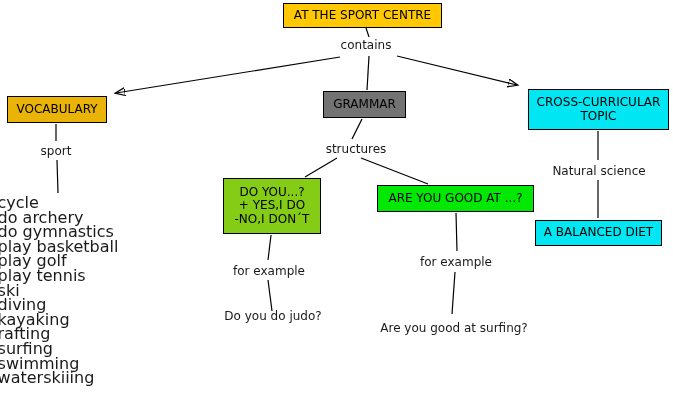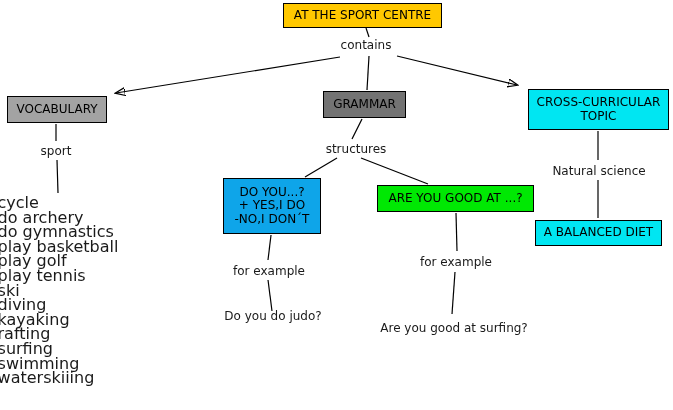--- a/index.html
+++ b/index.html
@@ -66,21 +66,21 @@
     <path d="M456,213 L457,251"></path>
     <path d="M455,272 L452,314"></path>
     <path d="M598,131 L598,160"></path>
     <path d="M598,180 L598,218"></path>
   </svg>
 
   <div class="node n-title" style="background: rgb(255, 200, 0);">AT THE SPORT CENTRE</div>
 
   <div class="lbl l-contains">contains</div>
 
-  <div class="node n-vocab" style="background: #a3a3a3;">VOCABULARY</div>
+  <div class="node n-vocab" style="background: #eab308;">VOCABULARY</div>
 
   <div class="lbl l-sport">sport</div>
 
   <div class="vlist">
     <div>cycle</div>
     <div>do archery</div>
     <div>do gymnastics</div>
     <div>play basketball</div>
     <div>play golf</div>
     <div>play tennis</div>
@@ -90,21 +90,21 @@
     <div>rafting</div>
     <div>surfing</div>
     <div>swimming</div>
     <div>waterskiiing</div>
   </div>
 
   <div class="node n-grammar" style="background: #737373;">GRAMMAR</div>
 
   <div class="lbl l-structures">structures</div>
 
-  <div class="node n-doyou" style="background: #0ea5e9;">
+  <div class="node n-doyou" style="background: #84cc16;">
     <div>DO YOU...?</div>
     <div>+ YES,I DO</div>
     <div>-NO,I DON´T</div>
   </div>
 
   <div class="node n-areyou" style="background: rgb(0, 232, 3);">ARE YOU GOOD AT ...?</div>
 
   <div class="lbl l-forex-left">for example</div>
   <div class="lbl l-forex-right">for example</div>
 

